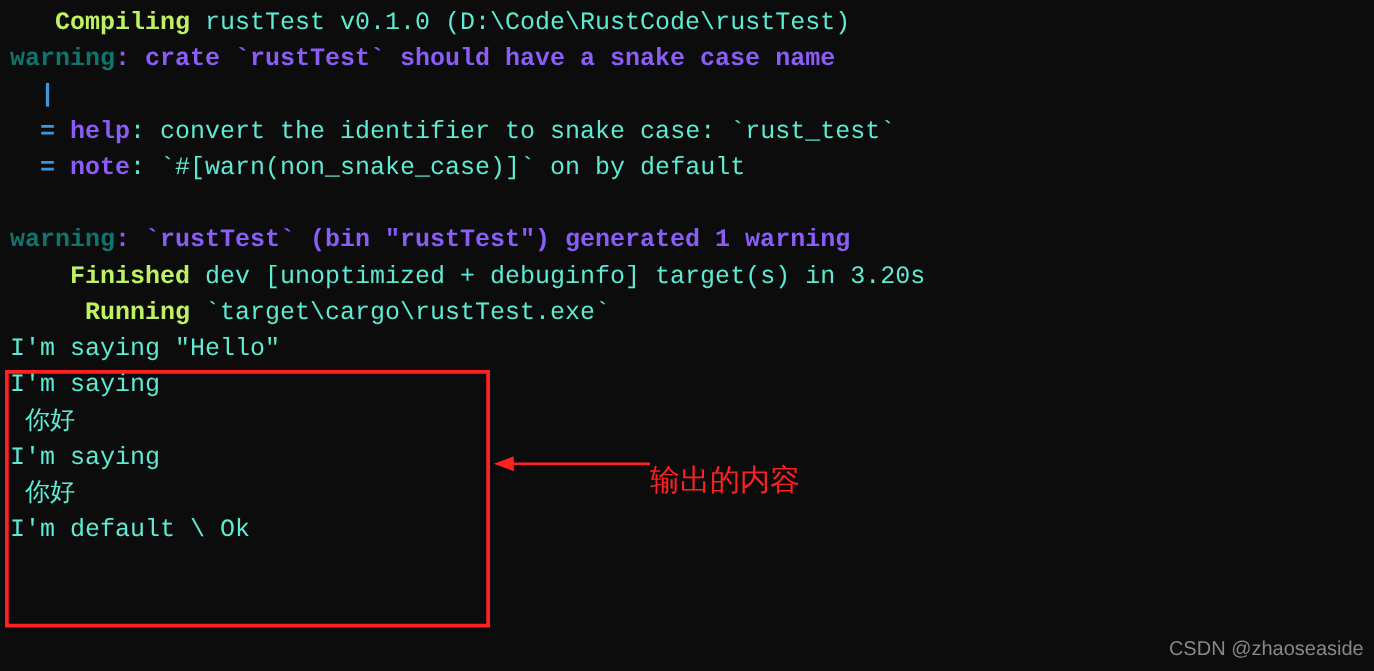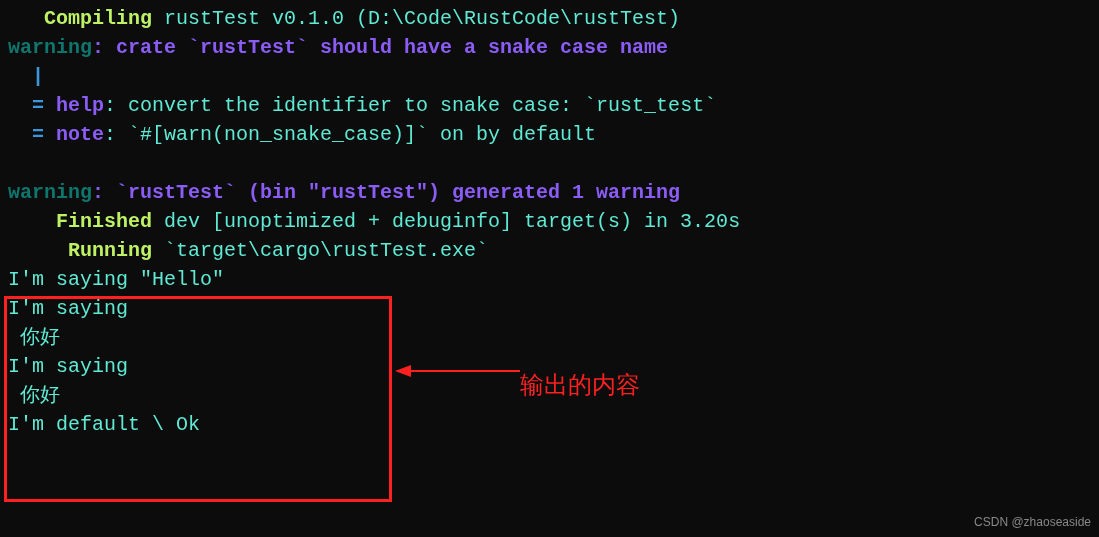--- a/index.html
+++ b/index.html
@@ -67,21 +67,21 @@
       font-size: 24px;
       font-family: Liberation Mono, monospace;
       pointer-events: none;
       margin-top: 20px;
     }
     .watermark {
       position: absolute;
       right: 8px;
       bottom: 6px;
       color: #888888;
-      font-size: 12px;
+      font-size: 16px;
       font-family: Arial, sans-serif;
       margin-top: 17px;
     }
   </style>
 </head>
 <body>
 
 <div>
   <div class="line"><span class="green">   Compiling</span><span class="normal"> rustTest v0.1.0 (D:\Code\RustCode\rustTest)</span></div>
   <div class="line"><span class="yellow">warning</span><span class="bold-white">: crate `rustTest` should have a snake case name</span></div>

